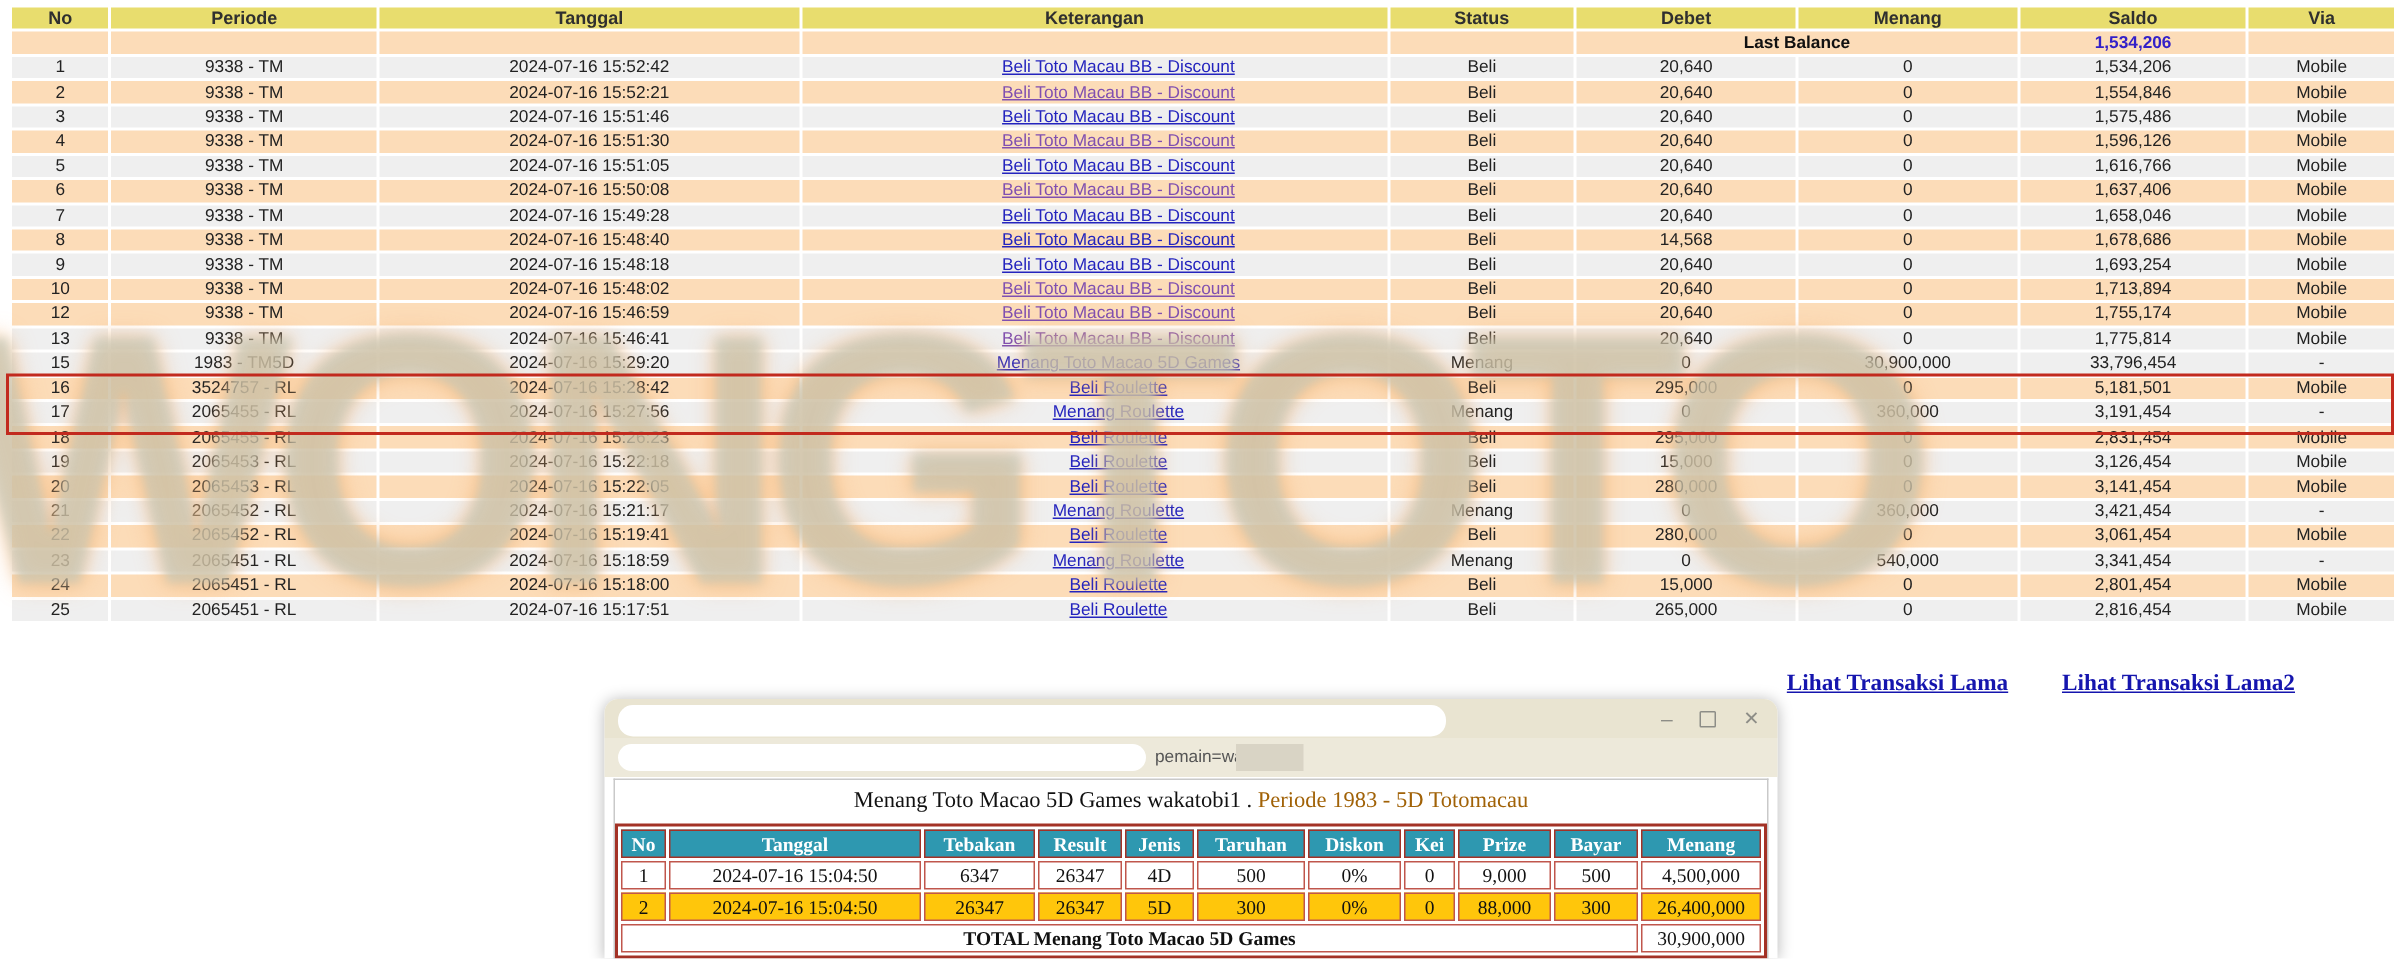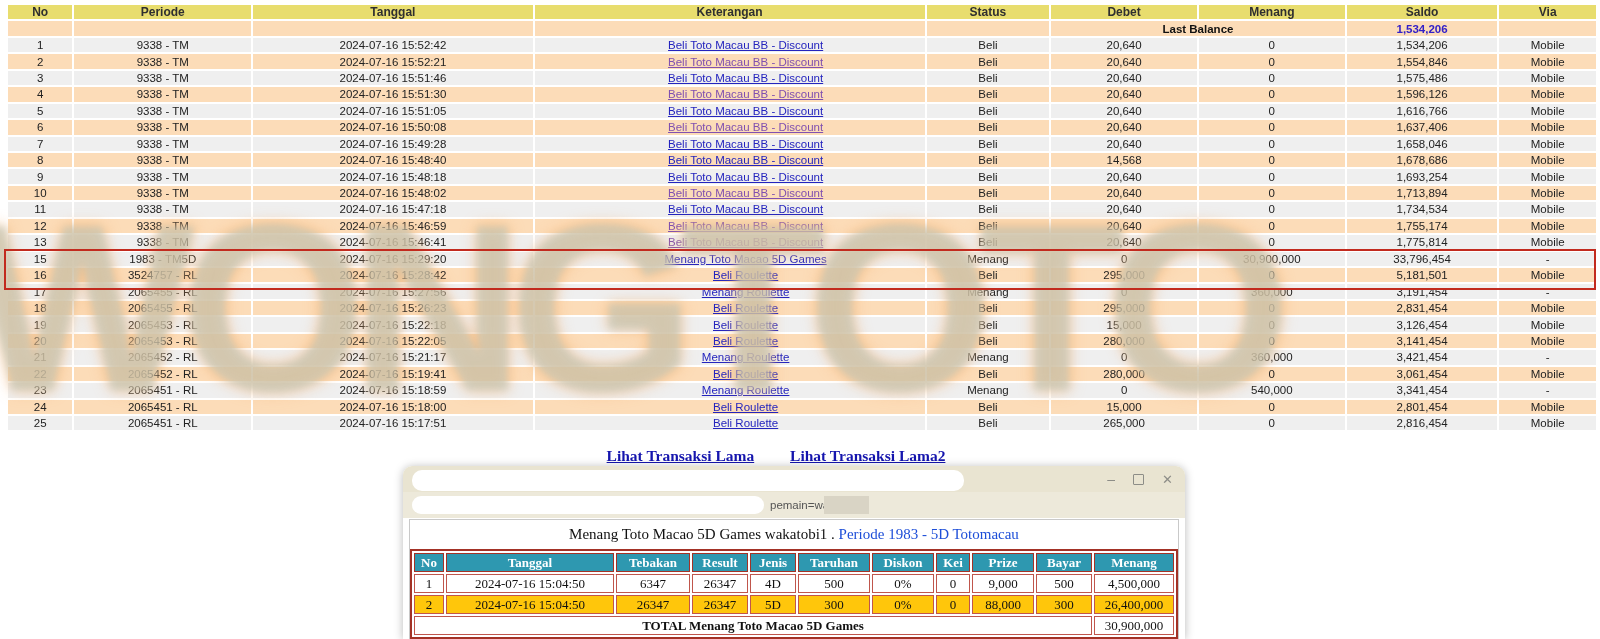--- a/index.html
+++ b/index.html
@@ -30,21 +30,21 @@
   .hlbox{position:absolute;left:4px;top:249px;width:1588px;height:37px;border:2px solid #C22A1E;
     z-index:6;pointer-events:none;}
 
   
   .wm{position:absolute;left:-30px;top:168px;width:1260px;height:300px;z-index:5;pointer-events:none;
     text-align:center;font-size:238px;font-weight:bold;letter-spacing:-14px;line-height:280px;
     color:rgba(168,219,238,0.42);text-shadow:0 0 14px rgba(244,166,92,0.55),0 0 4px rgba(244,166,92,0.45);
     filter:blur(3px);}
 
   
-  .footlinks{position:absolute;left:6px;top:447px;width:1540px;text-align:center;
+  .footlinks{position:absolute;left:6px;top:447px;width:1540px;text-align:right;
     font-family:"Liberation Serif","DejaVu Serif",serif;font-size:15.5px;font-weight:bold;}
   .footlinks a{color:#1515AE;text-decoration:underline;margin:0 16px;cursor:pointer;}
 
   
   .popup{position:absolute;left:403px;top:466px;width:782px;height:173px;background:#fff;
     border-radius:9px 9px 0 0;box-shadow:0 1px 10px rgba(0,0,0,0.28);z-index:10;}
   .titlebar{position:absolute;left:0;top:0;width:782px;height:26px;background:#E9E4D1;
     border-radius:9px 9px 0 0;}
   .tab{position:absolute;left:9px;top:4px;width:552px;height:21px;background:#fff;border-radius:10px;}
   .winctl{position:absolute;right:12px;top:0;height:26px;display:flex;align-items:center;gap:18px;
@@ -53,21 +53,21 @@
   .winctl .maxi{width:9px;height:9px;border:1.5px solid #8d8d87;border-radius:1px;cursor:pointer;}
   .winctl .clos{font-size:13px;cursor:pointer;}
   .urlbar{position:absolute;left:0;top:26px;width:782px;height:26px;background:#EDE9DA;}
   .urlfield{position:absolute;left:9px;top:4px;width:352px;height:18px;background:#fff;border-radius:9px;}
   .urltext{position:absolute;left:367px;top:7px;font-size:11.5px;color:#555;}
   .redact{position:absolute;left:421px;top:4px;width:45px;height:18px;background:#D9D4C5;}
   .pcontent{position:absolute;left:6px;top:53px;width:768px;height:120px;background:#fff;
     border:1px solid #C9C9C9;border-bottom:none;}
   .ptitle{margin-top:6px;text-align:center;font-family:"Liberation Serif","DejaVu Serif",serif;
     font-size:15px;color:#111;white-space:nowrap;}
-  .ptitle .orange{color:#1d4ed8;}
+  .ptitle .orange{color:#a16207;}
   table.inner{margin:6px auto 0;border-collapse:separate;border-spacing:2px;border:2px solid #A33226;
     table-layout:fixed;font-family:"Liberation Serif","DejaVu Serif",serif;font-size:13px;background:#fff;}
   table.inner th{background:#2E98B0;color:#fff;font-weight:bold;height:17px;line-height:17px;
     padding:0;border:1px solid #A33226;white-space:nowrap;overflow:hidden;}
   table.inner td{height:17px;line-height:17px;padding:0;text-align:center;color:#111;
     border:1px solid #C0564C;white-space:nowrap;overflow:hidden;background:#fff;}
   table.inner tr.gold td{background:#FFC60B;}
   table.inner td.total-label{font-weight:bold;}
 </style>
 </head>
@@ -212,31 +212,20 @@
         </tr>
         <tr class="r-peach">
           <td class="c-no">10</td>
           <td class="c-periode">9338 - TM</td>
           <td class="c-tanggal">2024-07-16 15:48:02</td>
           <td class="c-ket"><a class="ket-link visited">Beli Toto Macau BB - Discount</a></td>
           <td class="c-status">Beli</td>
           <td class="c-debet">20,640</td>
           <td class="c-kredit">0</td>
           <td class="c-saldo">1,713,894</td>
-          <td class="c-via">Mobile</td>
-        </tr>
-        <tr class="r-gray">
-          <td class="c-no">11</td>
-          <td class="c-periode">9338 - TM</td>
-          <td class="c-tanggal">2024-07-16 15:47:18</td>
-          <td class="c-ket"><a class="ket-link">Beli Toto Macau BB - Discount</a></td>
-          <td class="c-status">Beli</td>
-          <td class="c-debet">20,640</td>
-          <td class="c-kredit">0</td>
-          <td class="c-saldo">1,734,534</td>
           <td class="c-via">Mobile</td>
         </tr>
         <tr class="r-peach">
           <td class="c-no">12</td>
           <td class="c-periode">9338 - TM</td>
           <td class="c-tanggal">2024-07-16 15:46:59</td>
           <td class="c-ket"><a class="ket-link visited">Beli Toto Macau BB - Discount</a></td>
           <td class="c-status">Beli</td>
           <td class="c-debet">20,640</td>
           <td class="c-kredit">0</td>

